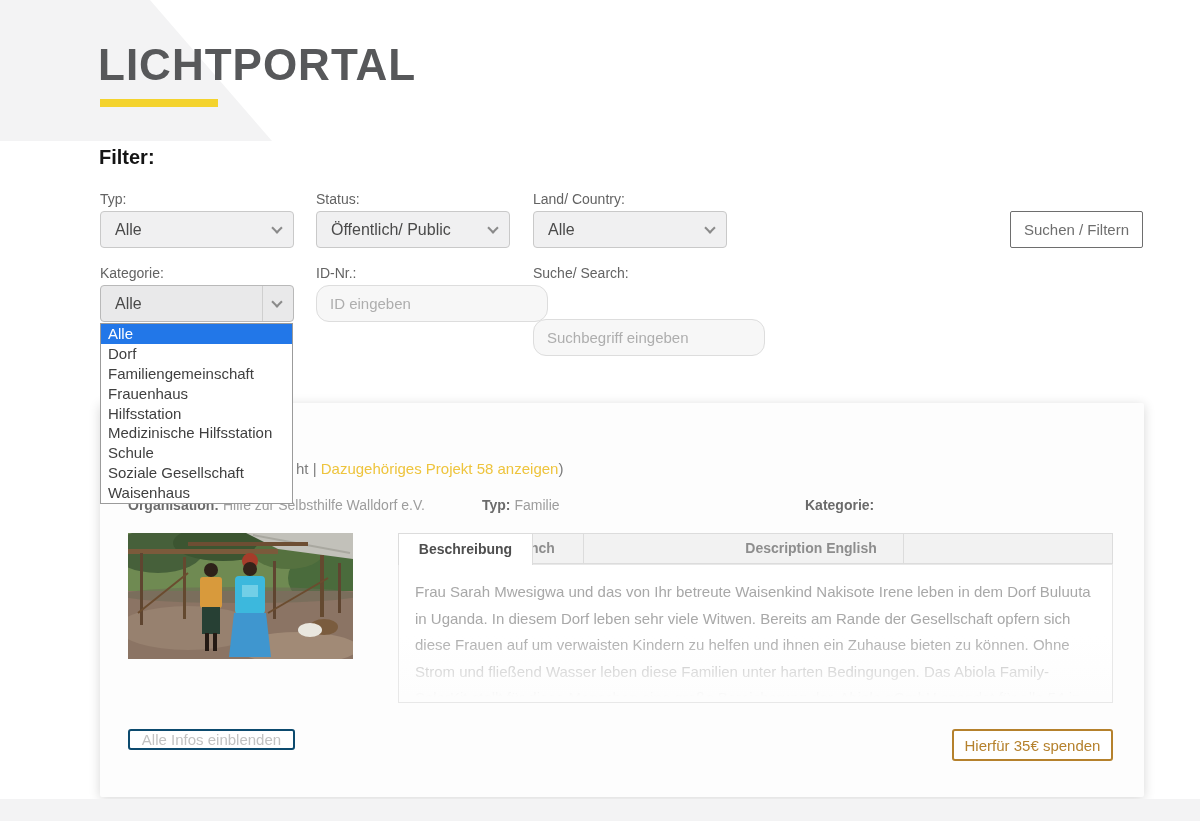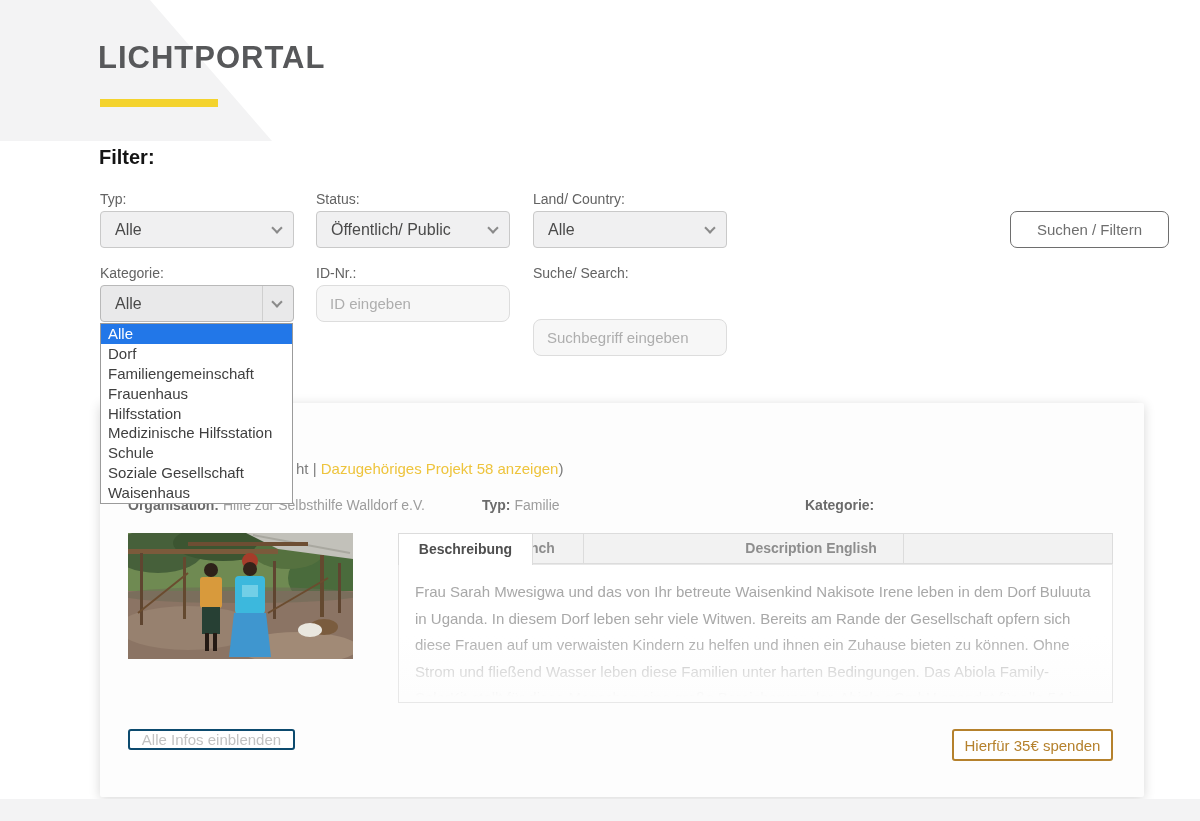--- a/index.html
+++ b/index.html
@@ -3,40 +3,40 @@
 <meta charset="utf-8">
 <style>
   * { margin:0; padding:0; box-sizing:border-box; }
   html,body { background:#fff; }
   body { font-family:"Liberation Sans", sans-serif; }
   .page { position:relative; width:1200px; height:821px; background:#fff; overflow:hidden; }
 
   
   .header-shape { position:absolute; left:0; top:0; width:272px; height:141px;
     background:#f3f3f4; clip-path:polygon(0 0,150px 0,272px 141px,0 141px); }
-  .page-title { position:absolute; left:98px; top:40px; font-size:31px; font-weight:bold;
+  .page-title { position:absolute; left:98px; top:40px; font-size:44px; font-weight:bold;
     color:#57585a; letter-spacing:1px; }
   .title-underline { position:absolute; left:100px; top:99px; width:118px; height:8px; background:#f4d32d; }
   .filter-heading { position:absolute; left:99px; top:146px; font-size:20px; font-weight:bold; color:#141414; }
 
   
   .flabel { position:absolute; font-size:14px; color:#636363; }
   .fselect { position:absolute; width:194px; height:37px; background:#f0f0f1; border:1px solid #c9c9c9;
     border-radius:4px; display:flex; align-items:center; padding:0 12px 0 14px; font-size:16px; color:#4a4a4a;
     cursor:pointer; }
   .fselect .val { flex:1; overflow:hidden; white-space:nowrap; }
   .chev { width:8px; height:8px; border-right:2px solid #8a8a8a; border-bottom:2px solid #8a8a8a;
     transform:rotate(45deg); margin-top:-4px; flex:none; }
   .fselect.open { background:#e9e9ea; border-color:#b9b9b9; }
   .fselect.open .divider { width:1px; height:35px; background:#cfcfcf; margin-right:10px; }
-  .ftext { position:absolute; width:194px; height:37px; background:#f7f7f7; border:1px solid #ddd;
-    border-radius:8px; padding:0 13px; font-size:15px; color:#555; font-family:"Liberation Sans",sans-serif; }
+  .ftext { position:absolute; width:232px; height:37px; background:#f7f7f7; border:1px solid #ddd;
+    border-radius:13px; padding:0 13px; font-size:15px; color:#555; font-family:"Liberation Sans",sans-serif; }
   .ftext::placeholder { color:#aeaeae; }
-  .search-btn { position:absolute; left:1010px; top:211px; width:159px; height:37px; background:#fff;
-    border:1px solid #6e6e6e; border-radius:7px; font-size:15px; color:#6e6e6e; cursor:pointer;
+  .search-btn { position:absolute; left:1010px; top:211px; width:133px; height:37px; background:#fff;
+    border:1px solid #6e6e6e; border-radius:2px; font-size:15px; color:#6e6e6e; cursor:pointer;
     font-family:"Liberation Sans",sans-serif; }
 
   
   .dropdown { position:absolute; left:100px; top:323px; width:193px; background:#fff;
     border:1px solid #9b9b9b; z-index:20; }
   .opt { height:19.9px; line-height:19.9px; padding-left:7px; font-size:15px; color:#3f3f3f;
     white-space:nowrap; overflow:hidden; cursor:pointer; }
   .opt.selected { background:#2277e8; color:#fff; }
 
   

